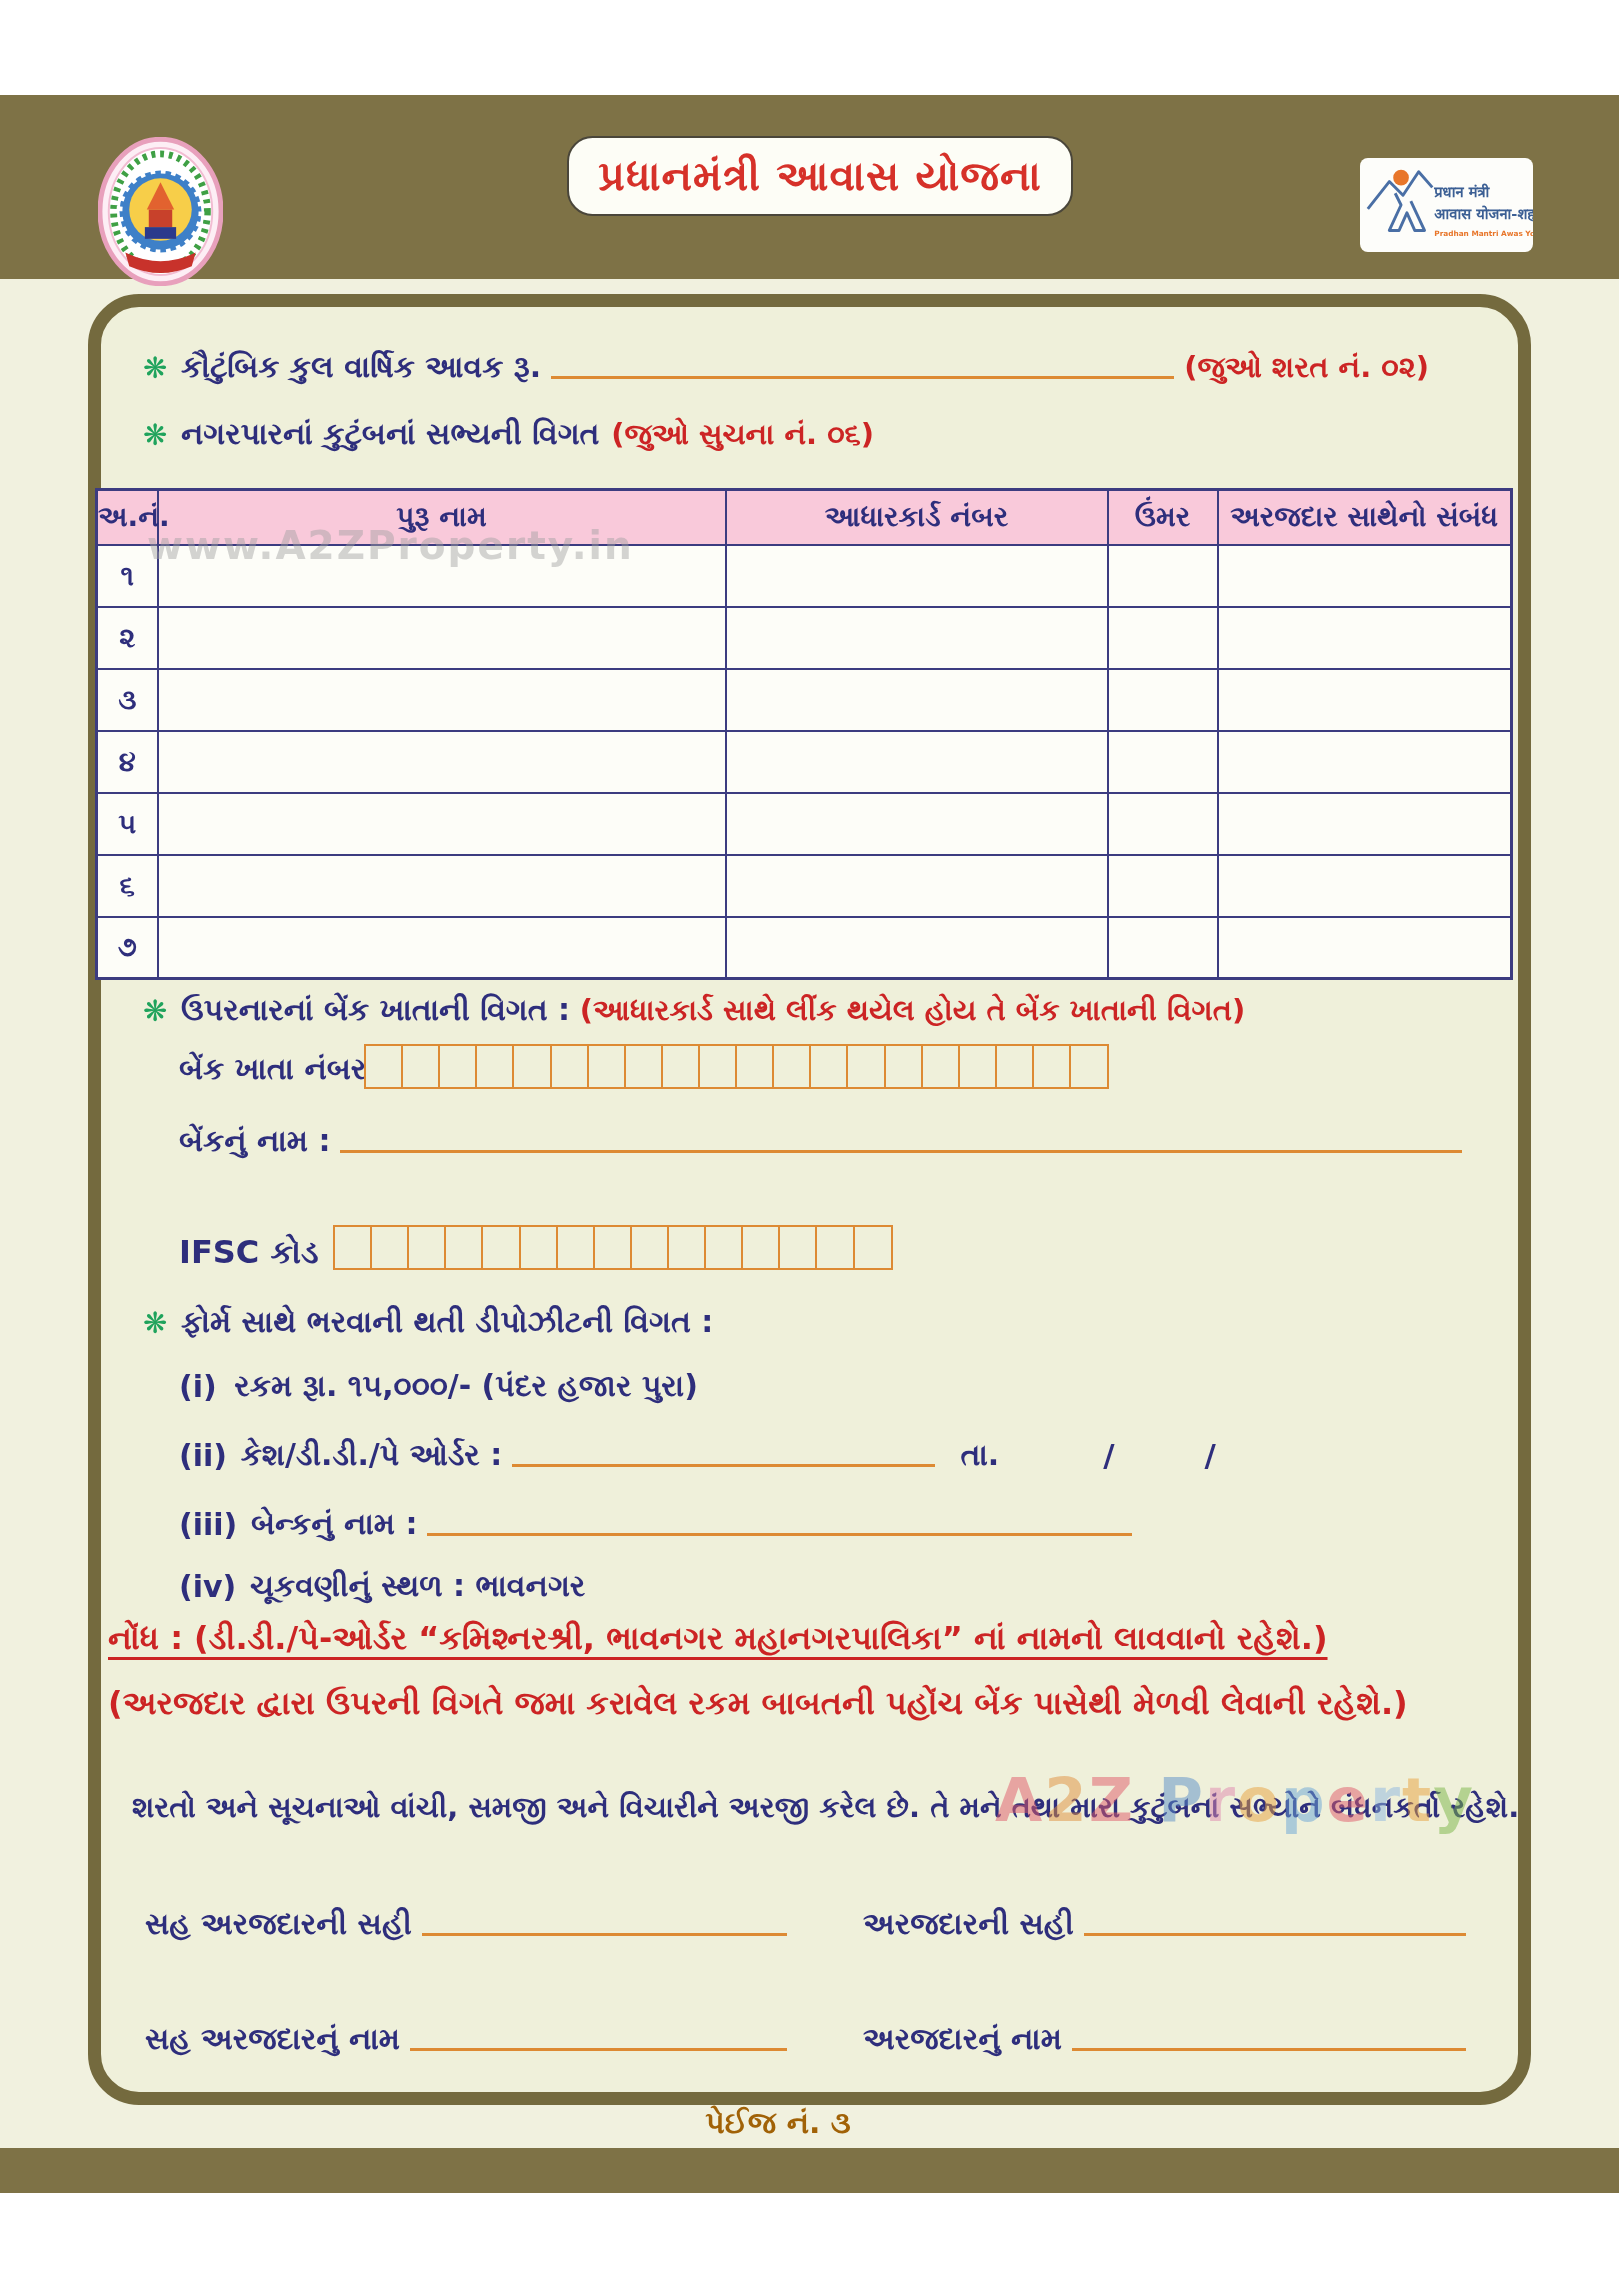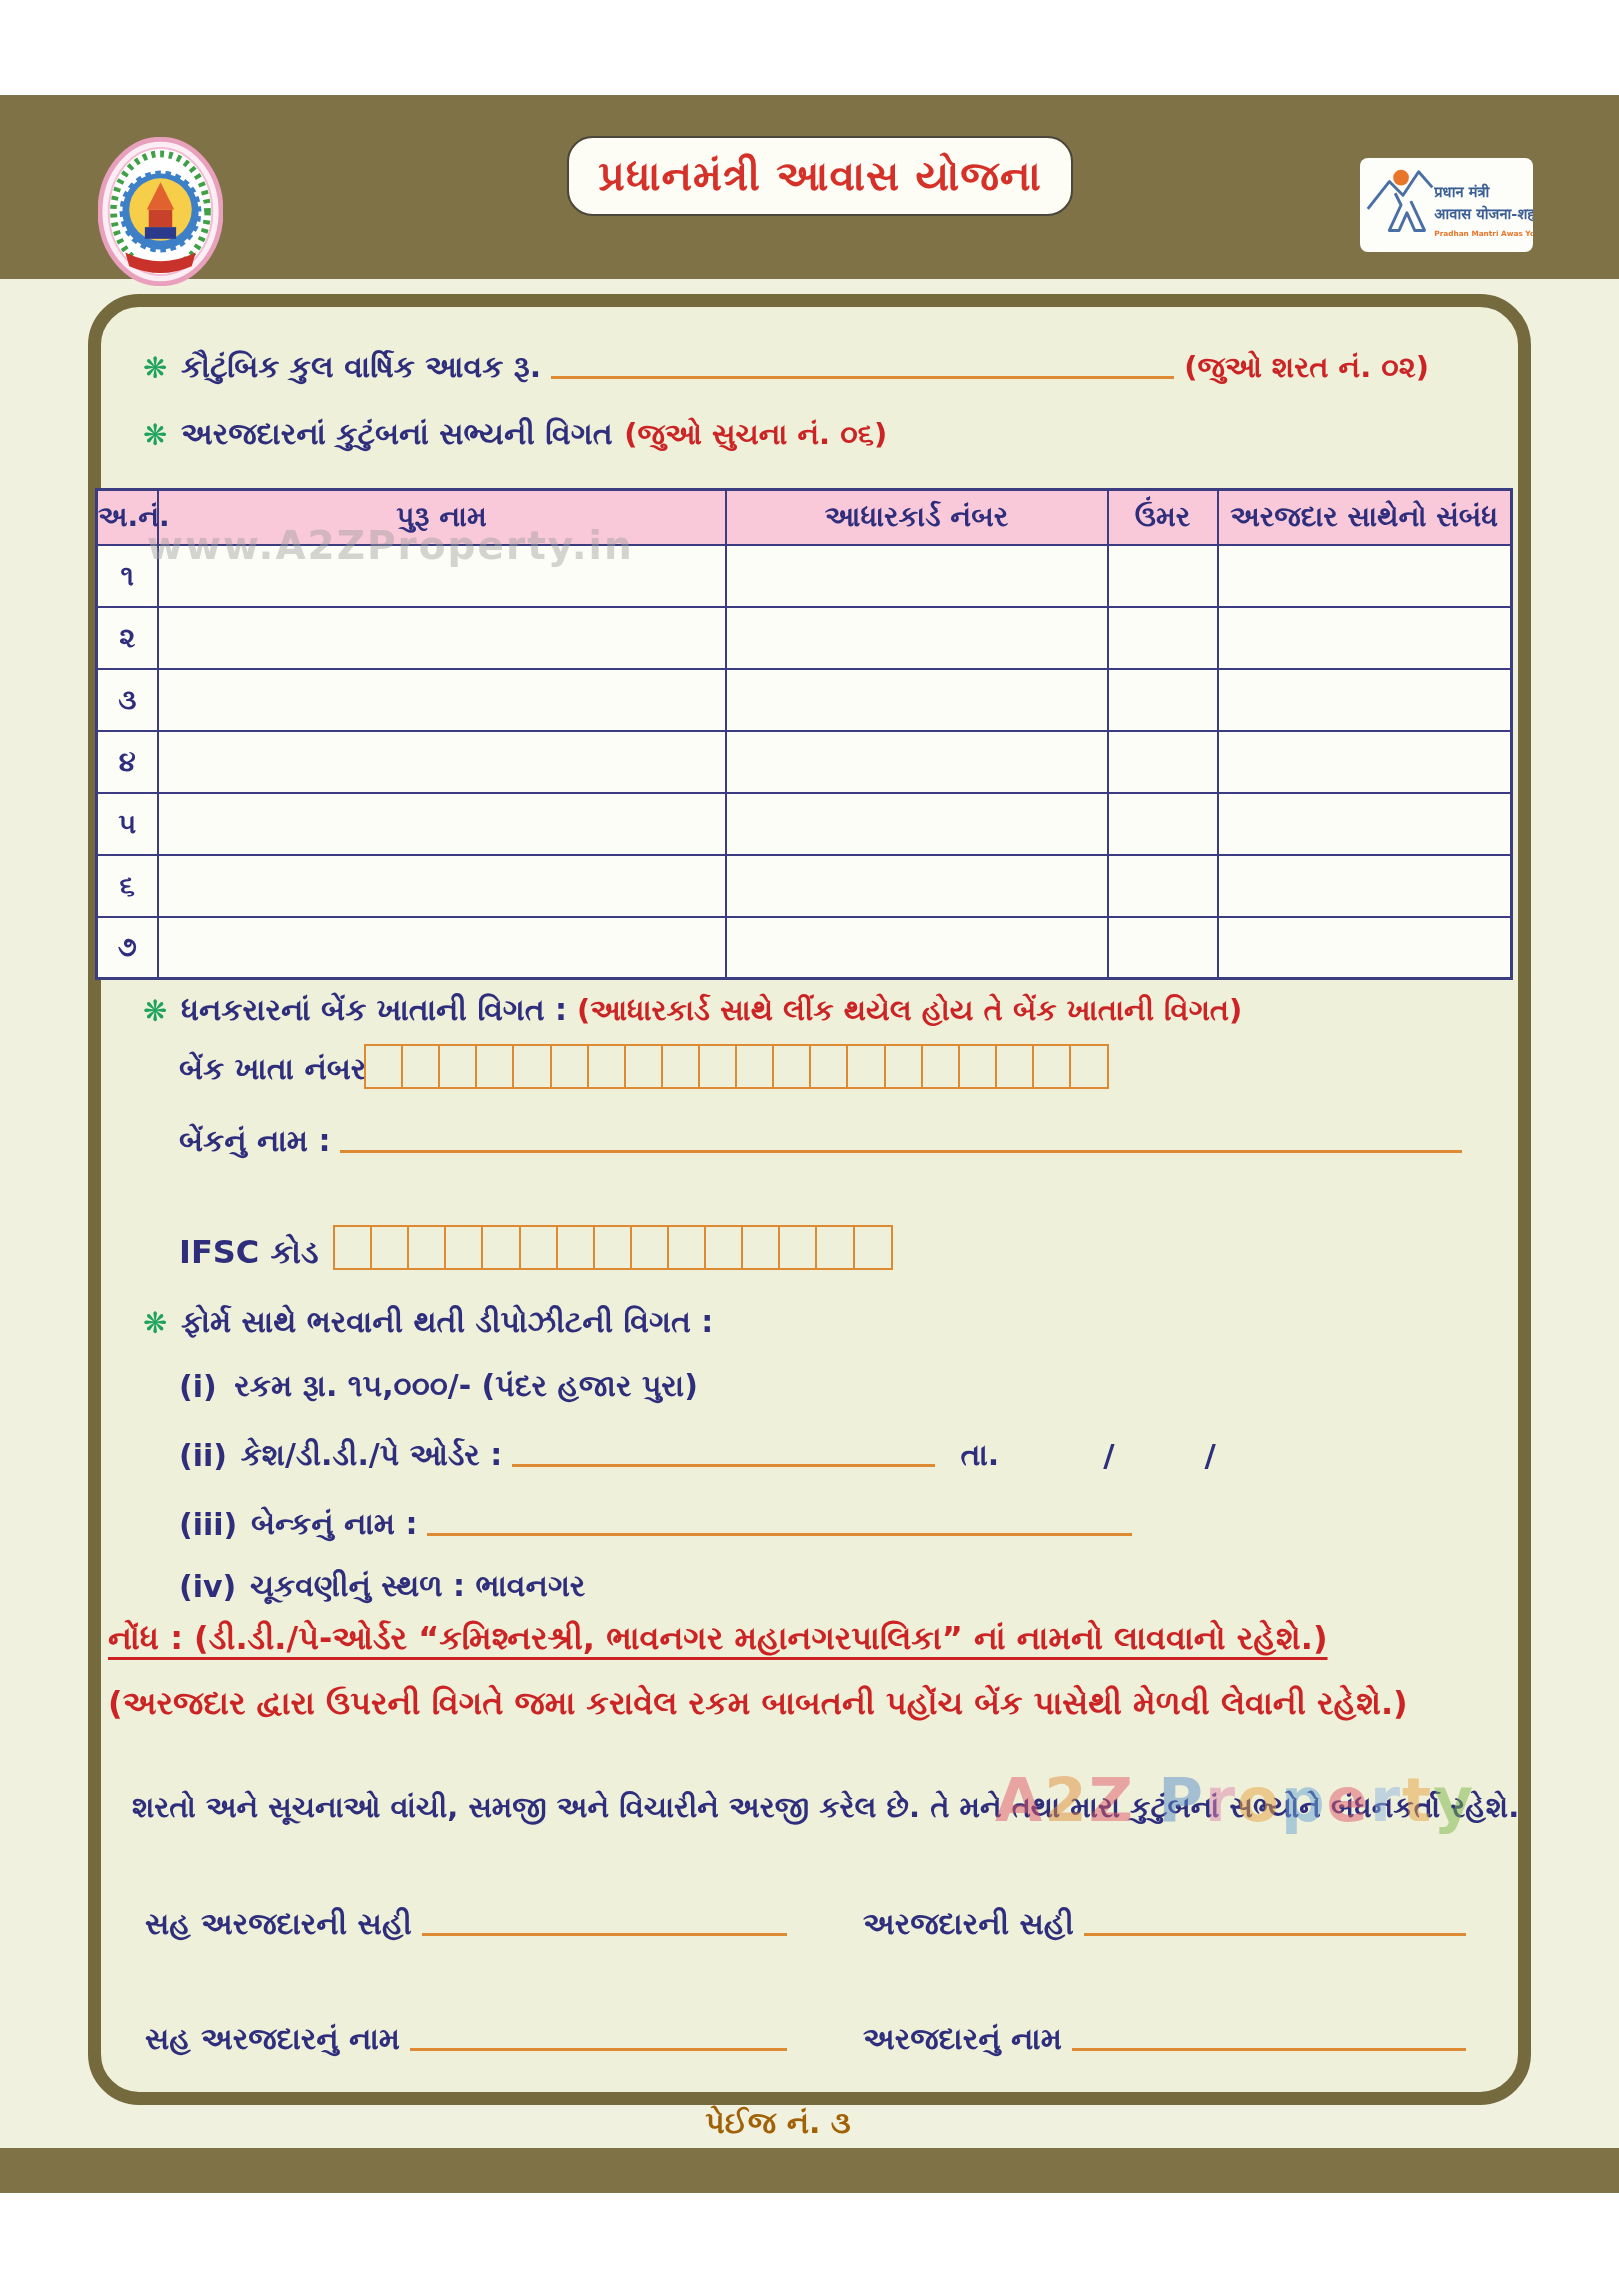--- a/index.html
+++ b/index.html
@@ -99,21 +99,21 @@
 
   <div class="line-row" style="left:143px; top:349px; width:1286px;">
     <span class="bullet">❋</span>
     <span class="lbl">કૌટુંબિક કુલ વાર્ષિક આવક રૂ.</span>
     <span class="fill"></span>
     <span class="note">(જુઓ શરત નં. ૦૨)</span>
   </div>
 
   <div class="line-row" style="left:143px; top:416px;">
     <span class="bullet">❋</span>
-    <span class="lbl">અરજદારનાં કુટુંબનાં સભ્યની વિગત</span>
+    <span class="lbl">નગરપારનાં કુટુંબનાં સભ્યની વિગત</span>
     <span class="note" style="margin-left:11.8px;">(જુઓ સુચના નં. ૦૬)</span>
   </div>
 
   <div class="wm-top">www.A2ZProperty.in</div>
 
   <table class="fam-table">
     <colgroup>
         <col class="c-no">
         <col class="c-name">
         <col class="c-aadhaar">
@@ -175,21 +175,21 @@
           <td></td>
           <td></td>
           <td></td>
           <td></td>
         </tr>
   </tbody>
     </table>
 
   <div class="line-row" style="left:143px; top:992px;">
     <span class="bullet">❋</span>
-    <span class="lbl">ધનકરારનાં બેંક ખાતાની વિગત :</span>
+    <span class="lbl">ઉપરનારનાં બેંક ખાતાની વિગત :</span>
     <span class="note" style="margin-left:9.8px;">(આધારકાર્ડ સાથે લીંક થયેલ હોય તે બેંક ખાતાની વિગત)</span>
   </div>
 
   <div class="lbl" style="position:absolute; left:179px; top:1051px;">બેંક ખાતા નંબર :</div>
   <div class="boxes" style="left:364px; top:1044px;">
       <div class="char-box"></div>
       <div class="char-box"></div>
       <div class="char-box"></div>
       <div class="char-box"></div>
       <div class="char-box"></div>

